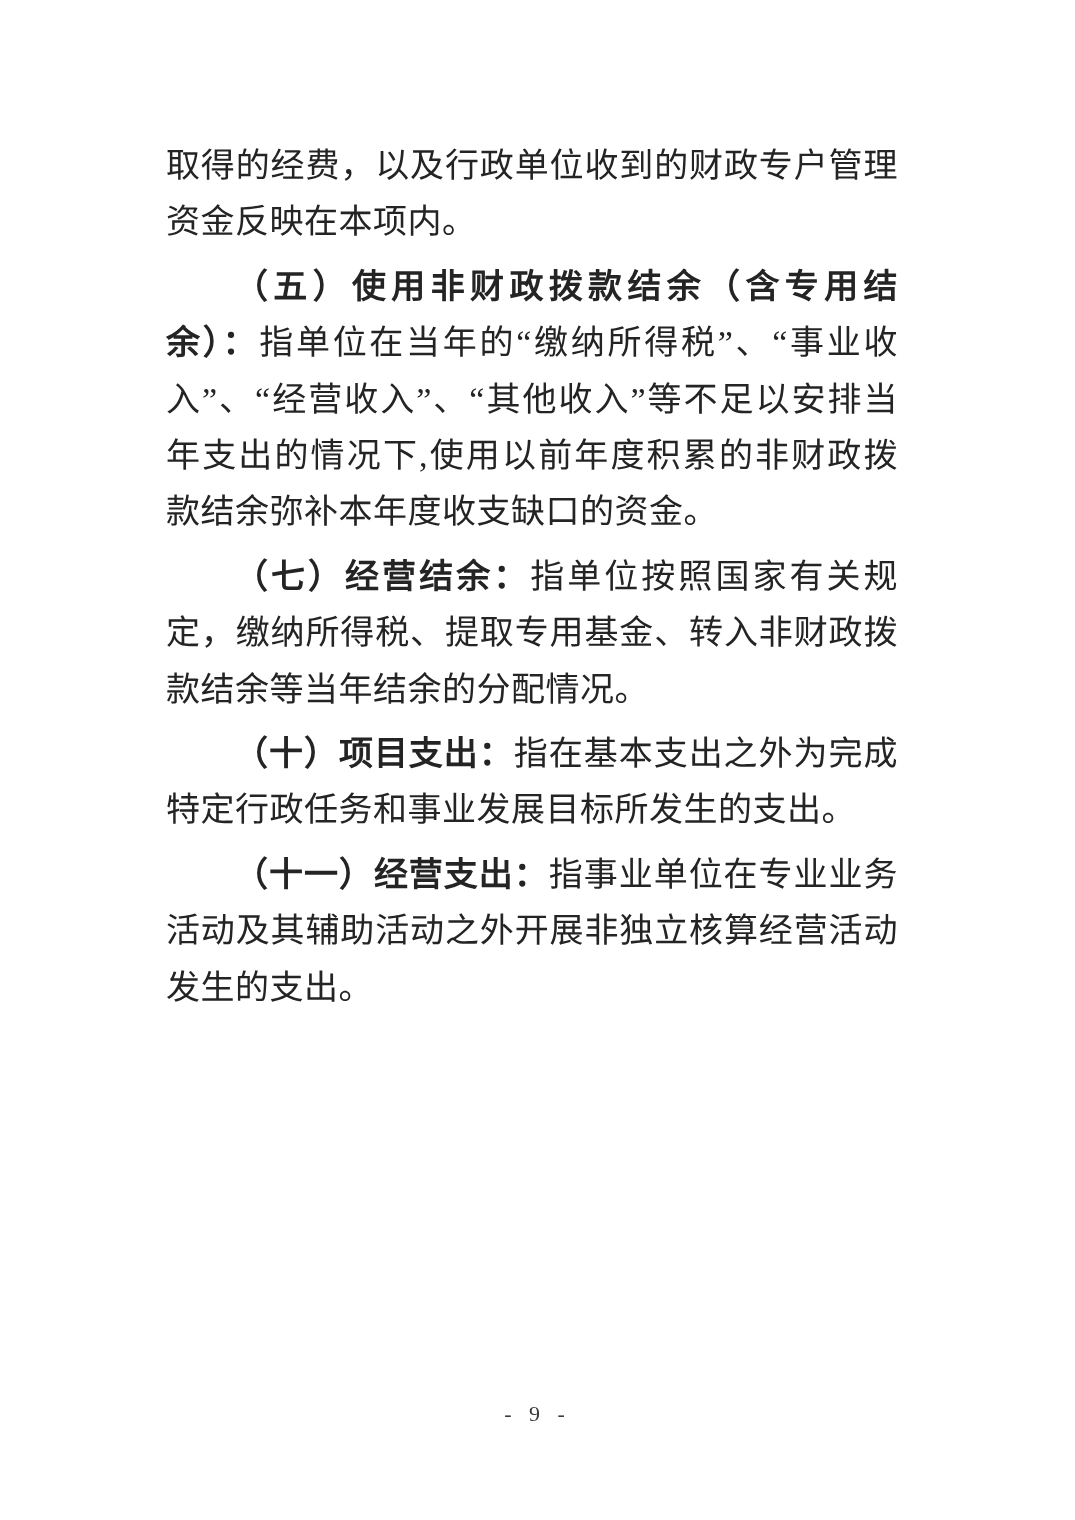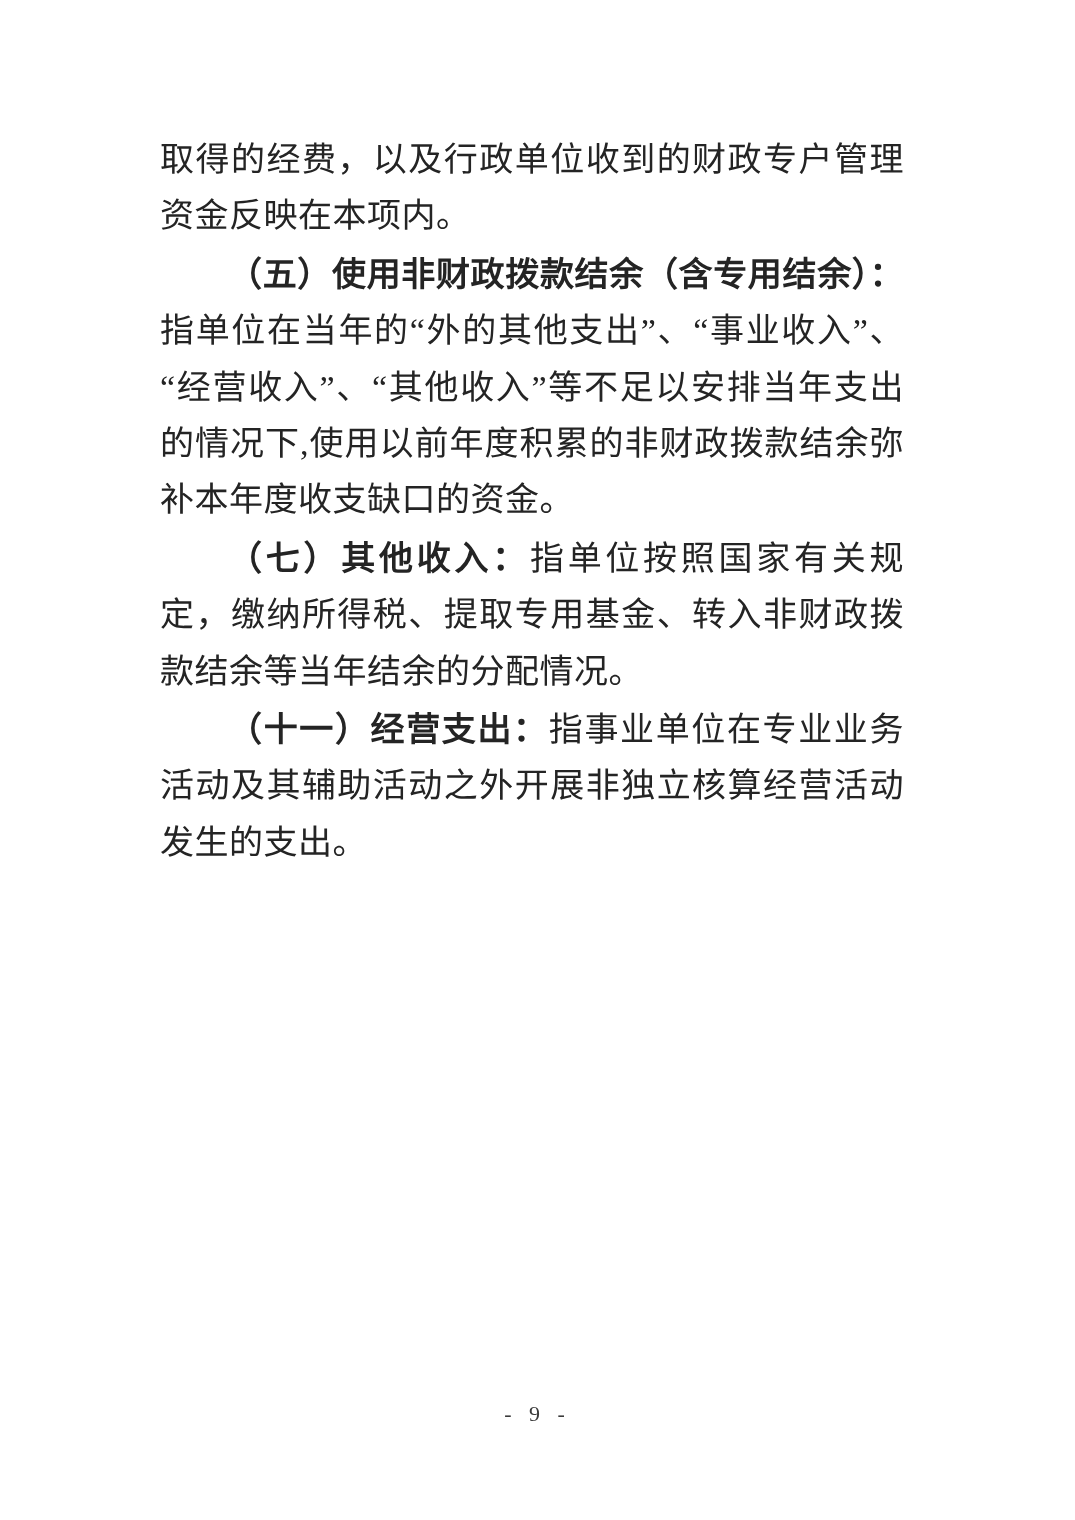--- a/index.html
+++ b/index.html
@@ -22,21 +22,21 @@
     top: 130px;
     width: 748px;
     color: #242424;
     font-size: 34px;
     line-height: 56.4px;
     text-align: justify;
     text-justify: inter-ideograph;
     letter-spacing: 0.5px;
   }
   .para {
-    margin: 2px;
+    margin: 8px;
     padding: 0;
   }
   .para.indent {
     text-indent: 2em;
   }
   .clause-head {
     font-weight: 700;
   }
   .page-number {
     position: absolute;
@@ -49,18 +49,19 @@
     letter-spacing: 6px;
     font-family: "Liberation Serif", "DejaVu Serif", serif;
   }
 </style>
 </head>
 <body>
 
 <div class="page">
   <div class="text-block">
       <p class="para"><span>取得的经费，以及行政单位收到的财政专户管理资金反映在本项内。</span></p>
-      <p class="para indent"><b class="clause-head">（五）使用非财政拨款结余（含专用结余）：</b><span>指单位在当年的“外的其他支出”、“事业收入”、“经营收入”、“其他收入”等不足以安排当年支出的情况下,使用以前年度积累的非财政拨款结余弥补本年度收支缺口的资金。</span></p>
-      <p class="para indent"><b class="clause-head">（七）其他收入：</b><span>指单位按照国家有关规定，缴纳所得税、提取专用基金、转入非财政拨款结余等当年结余的分配情况。</span></p>
+      <p class="para indent"><b class="clause-head">（五）使用非财政拨款结余（含专用结余）：</b><span>指单位在当年的“缴纳所得税”、“事业收入”、“经营收入”、“其他收入”等不足以安排当年支出的情况下,使用以前年度积累的非财政拨款结余弥补本年度收支缺口的资金。</span></p>
+      <p class="para indent"><b class="clause-head">（七）经营结余：</b><span>指单位按照国家有关规定，缴纳所得税、提取专用基金、转入非财政拨款结余等当年结余的分配情况。</span></p>
+      <p class="para indent"><b class="clause-head">（十）项目支出：</b><span>指在基本支出之外为完成特定行政任务和事业发展目标所发生的支出。</span></p>
       <p class="para indent"><b class="clause-head">（十一）经营支出：</b><span>指事业单位在专业业务活动及其辅助活动之外开展非独立核算经营活动发生的支出。</span></p>
     </div>
   <div class="page-number">- 9 -</div>
 </div>
 
 </body></html>

